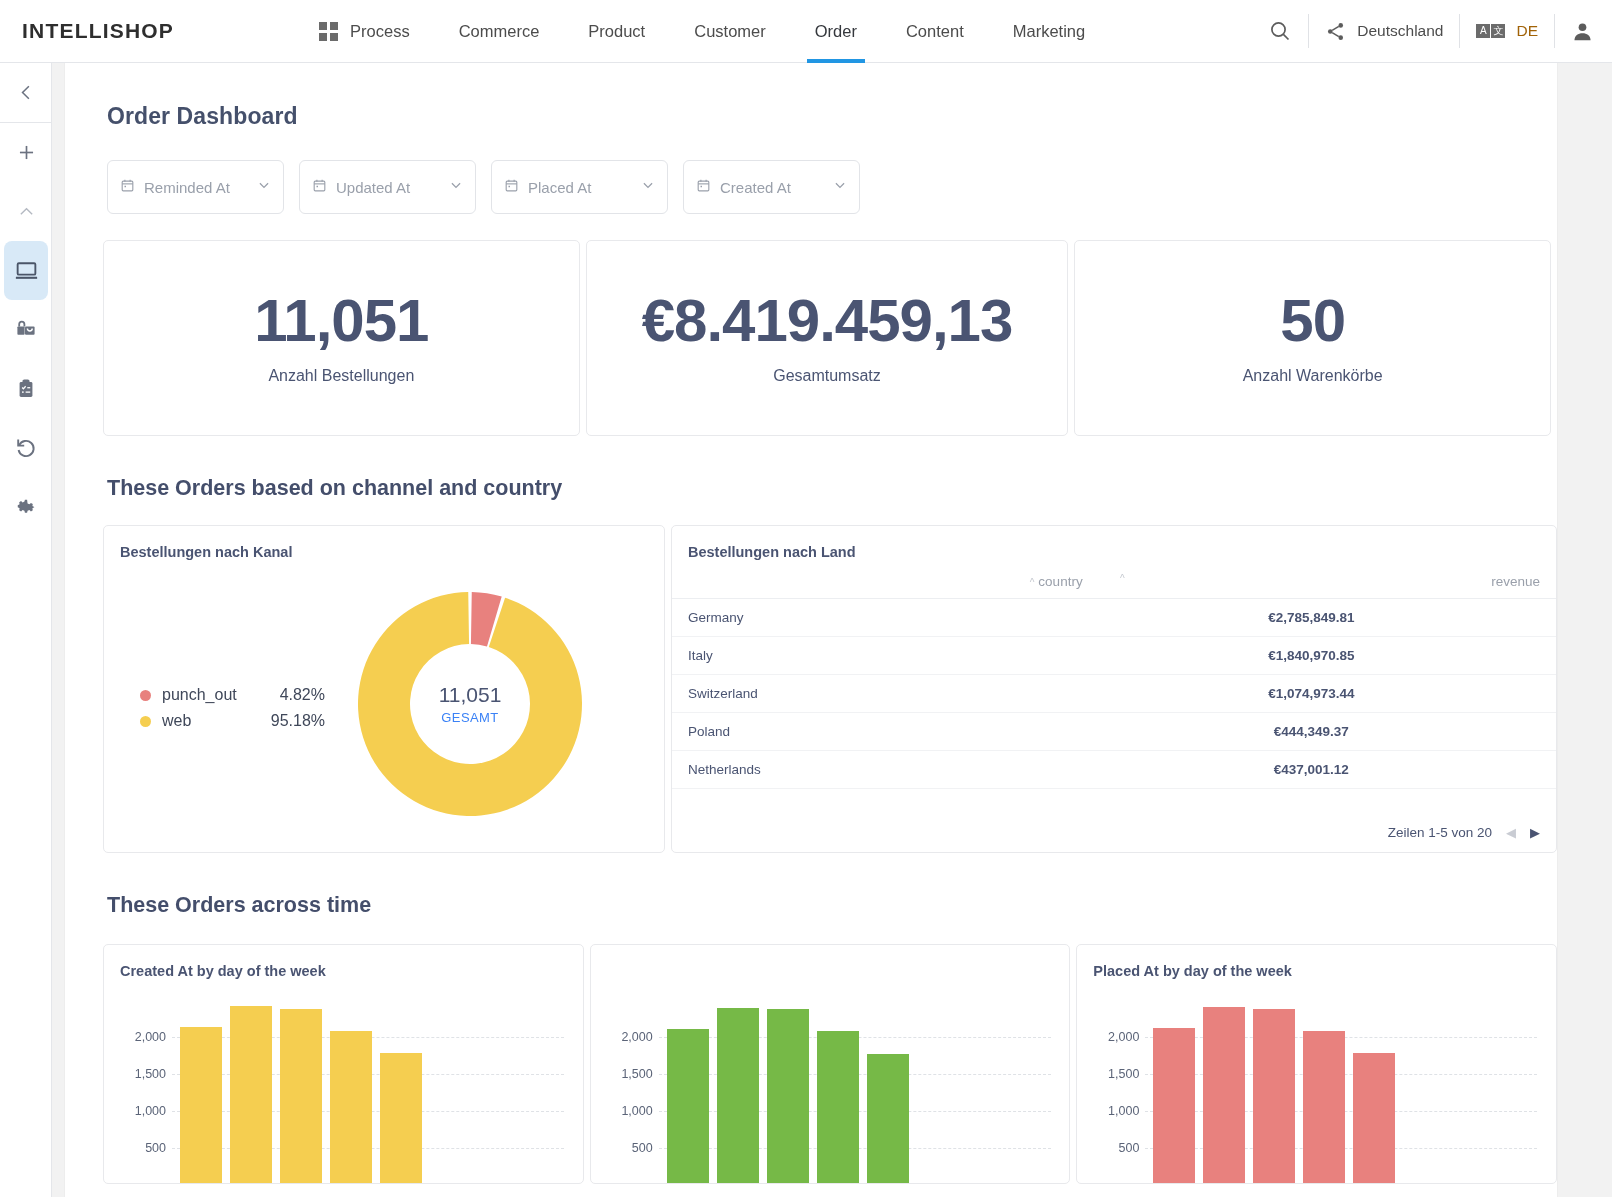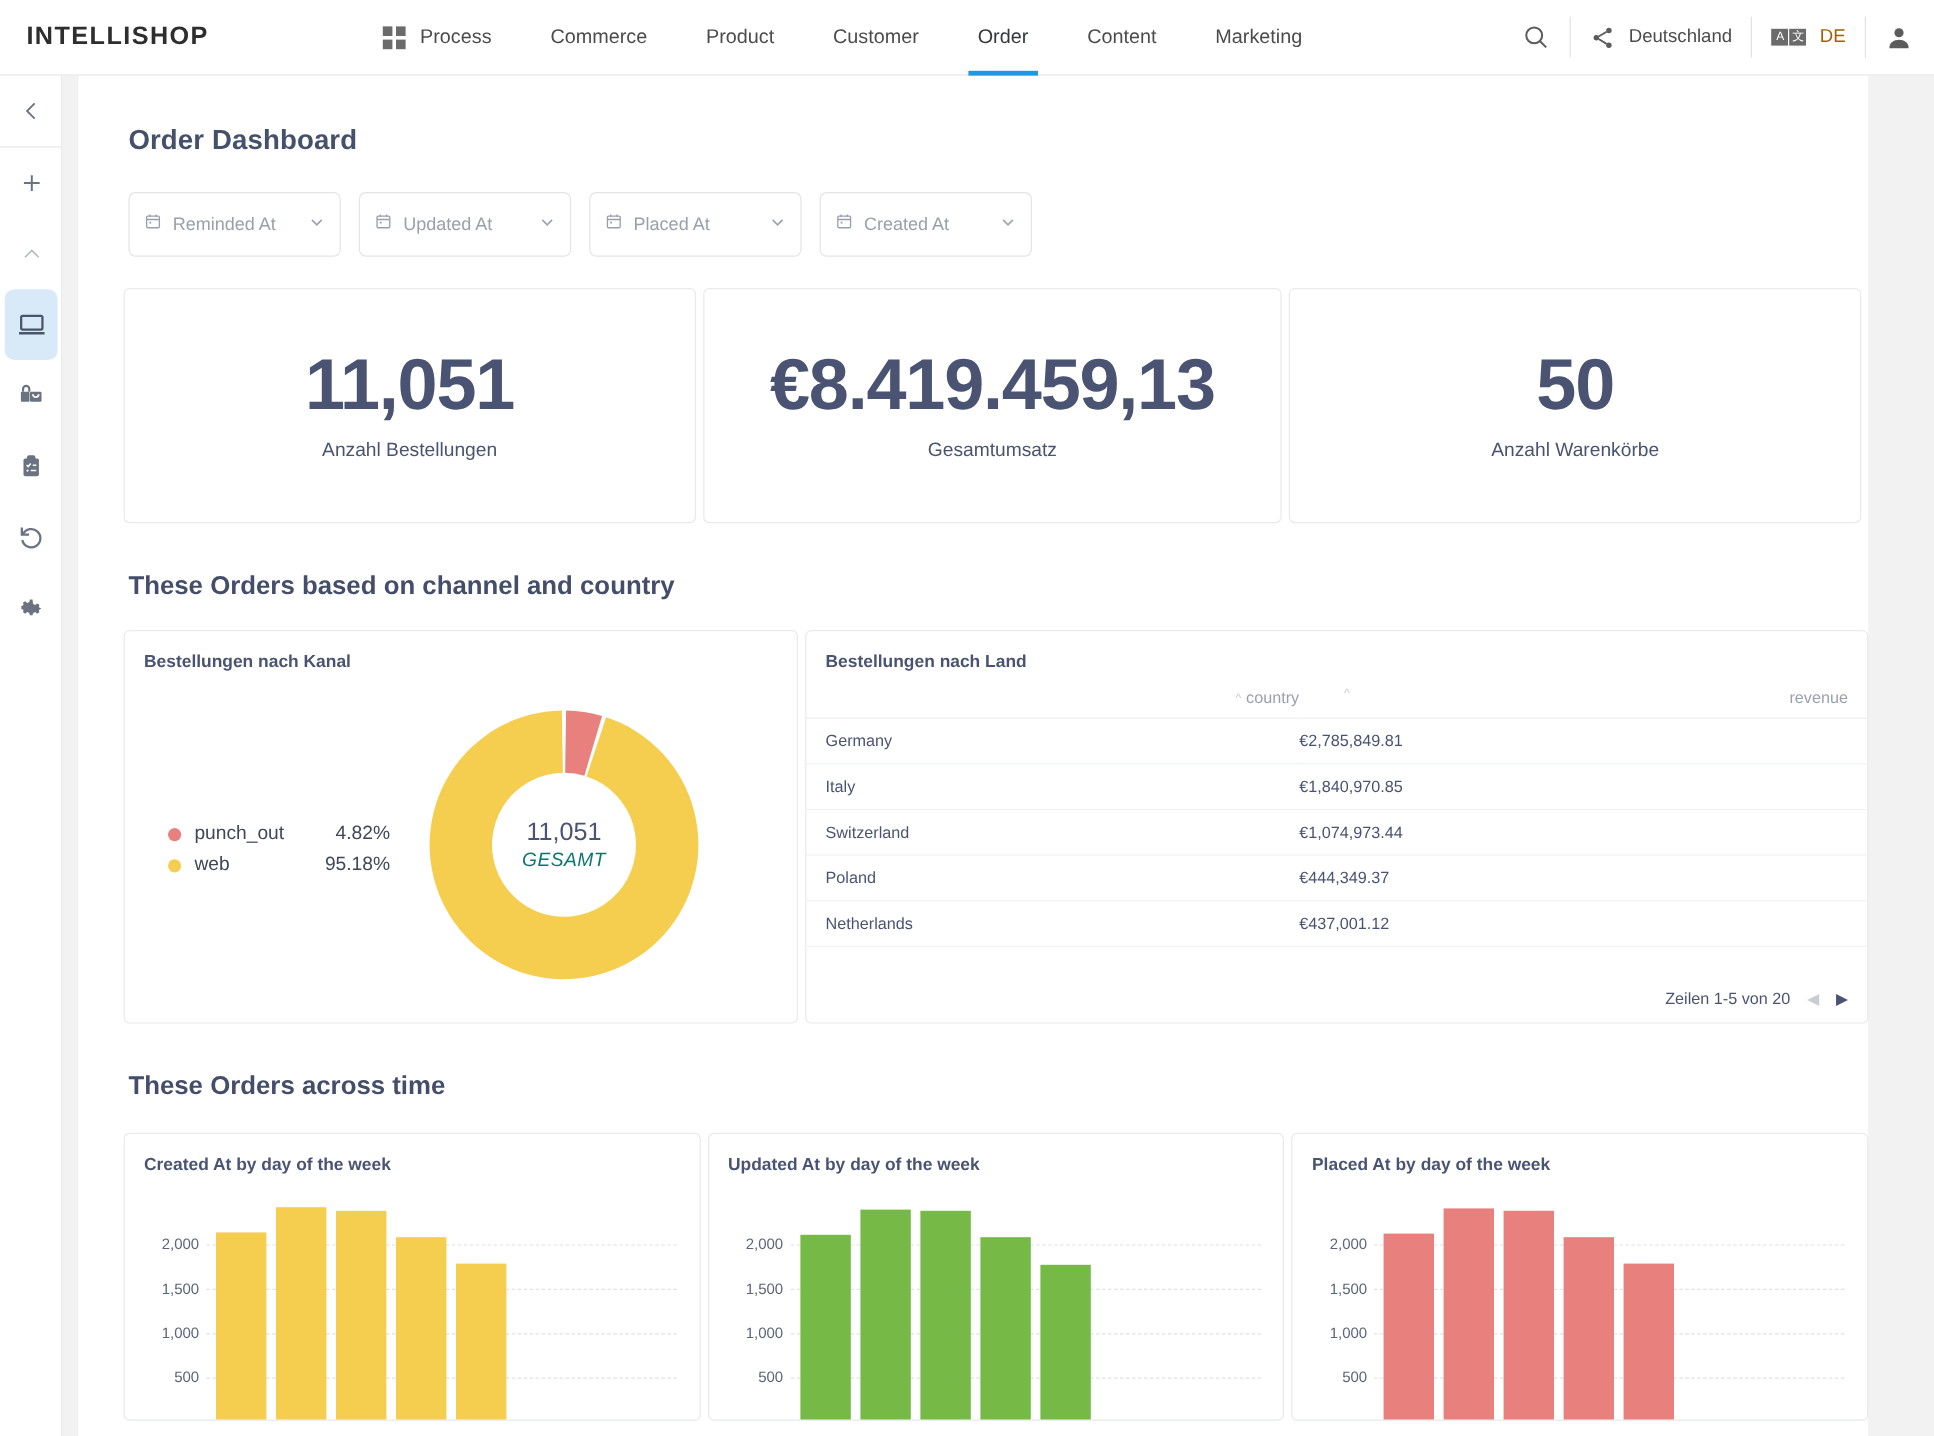--- a/index.html
+++ b/index.html
@@ -198,21 +198,21 @@
     position: absolute; left: 250px; top: 62px;
     width: 232px; height: 232px;
   }
   .donut-center {
     position: absolute; inset: 0;
     display: flex; flex-direction: column;
     align-items: center; justify-content: center;
     pointer-events: none;
   }
   .donut-center .num { font-size: 21px; color: #4a5472; font-weight: 400; }
-  .donut-center .sub { font-size: 16px; color: #0f766e; margin-top: 3px; letter-spacing: .4px; font-style: italic; }
+  .donut-center .sub { font-size: 13px; color: #3b82f6; margin-top: 3px; letter-spacing: .4px; }
   .legend {
     position: absolute; left: 36px; top: 158px;
     font-size: 16px; color: #3f4759;
   }
   .legend .lrow { display: flex; align-items: center; height: 22px; margin-bottom: 4px; }
   .dot { width: 11px; height: 11px; border-radius: 50%; margin-right: 11px; }
   .lname { width: 101px; }
   .lpct { text-align: right; width: 62px; }
 
   
@@ -223,21 +223,21 @@
     text-align: right; padding: 0 0 9px 16px;
     border-bottom: 1px solid #eceef1;
   }
   table.ctab th.num { text-align: right; padding: 0 16px 9px 0; }
   table.ctab td {
     font-size: 13.5px; color: #4a5472;
     padding: 11px 0 11px 16px;
     border-bottom: 1px solid #f1f2f4;
     height: 35px;
   }
-  table.ctab td.num { text-align: left; padding: 11px 16px 11px 0; }
+  table.ctab td.num { text-align: center; padding: 11px 16px 11px 0; font-weight: bold; }
   .caret { color: #c4c8cf; font-size: 10px; margin-right: 4px; vertical-align: middle; }
   .caret.mid { position: absolute; left: 448px; top: 47px; }
   .pager {
     position: absolute; right: 16px; bottom: 12px;
     display: flex; align-items: center;
     font-size: 13.5px; color: #4a5472;
   }
   .pager .arw { margin-left: 14px; cursor: pointer; color: #c9ccd3; font-size: 13px; }
   .pager .arw.on { color: #4a5472; }
 
@@ -566,21 +566,20 @@
             <div class="bars">
               <div class="bar" style="height: 158.031px; background: rgb(245, 206, 80);"></div>
               <div class="bar" style="height: 178.708px; background: rgb(245, 206, 80);"></div>
               <div class="bar" style="height: 176.492px; background: rgb(245, 206, 80);"></div>
               <div class="bar" style="height: 154.338px; background: rgb(245, 206, 80);"></div>
               <div class="bar" style="height: 132.185px; background: rgb(245, 206, 80);"></div>
             </div>
           </div>
       </div>
       <div class="card bar-card">
-        <div class="card-title">Updated At by day of the week</div>
         <div class="plot">
             <div class="gridline" style="top: 44.3077px;"></div>
             <div class="ytick" style="top: 44.3077px;">2,000</div>
             <div class="gridline" style="top: 81.2308px;"></div>
             <div class="ytick" style="top: 81.2308px;">1,500</div>
             <div class="gridline" style="top: 118.154px;"></div>
             <div class="ytick" style="top: 118.154px;">1,000</div>
             <div class="gridline" style="top: 155.077px;"></div>
             <div class="ytick" style="top: 155.077px;">500</div>
             <div class="bars">

